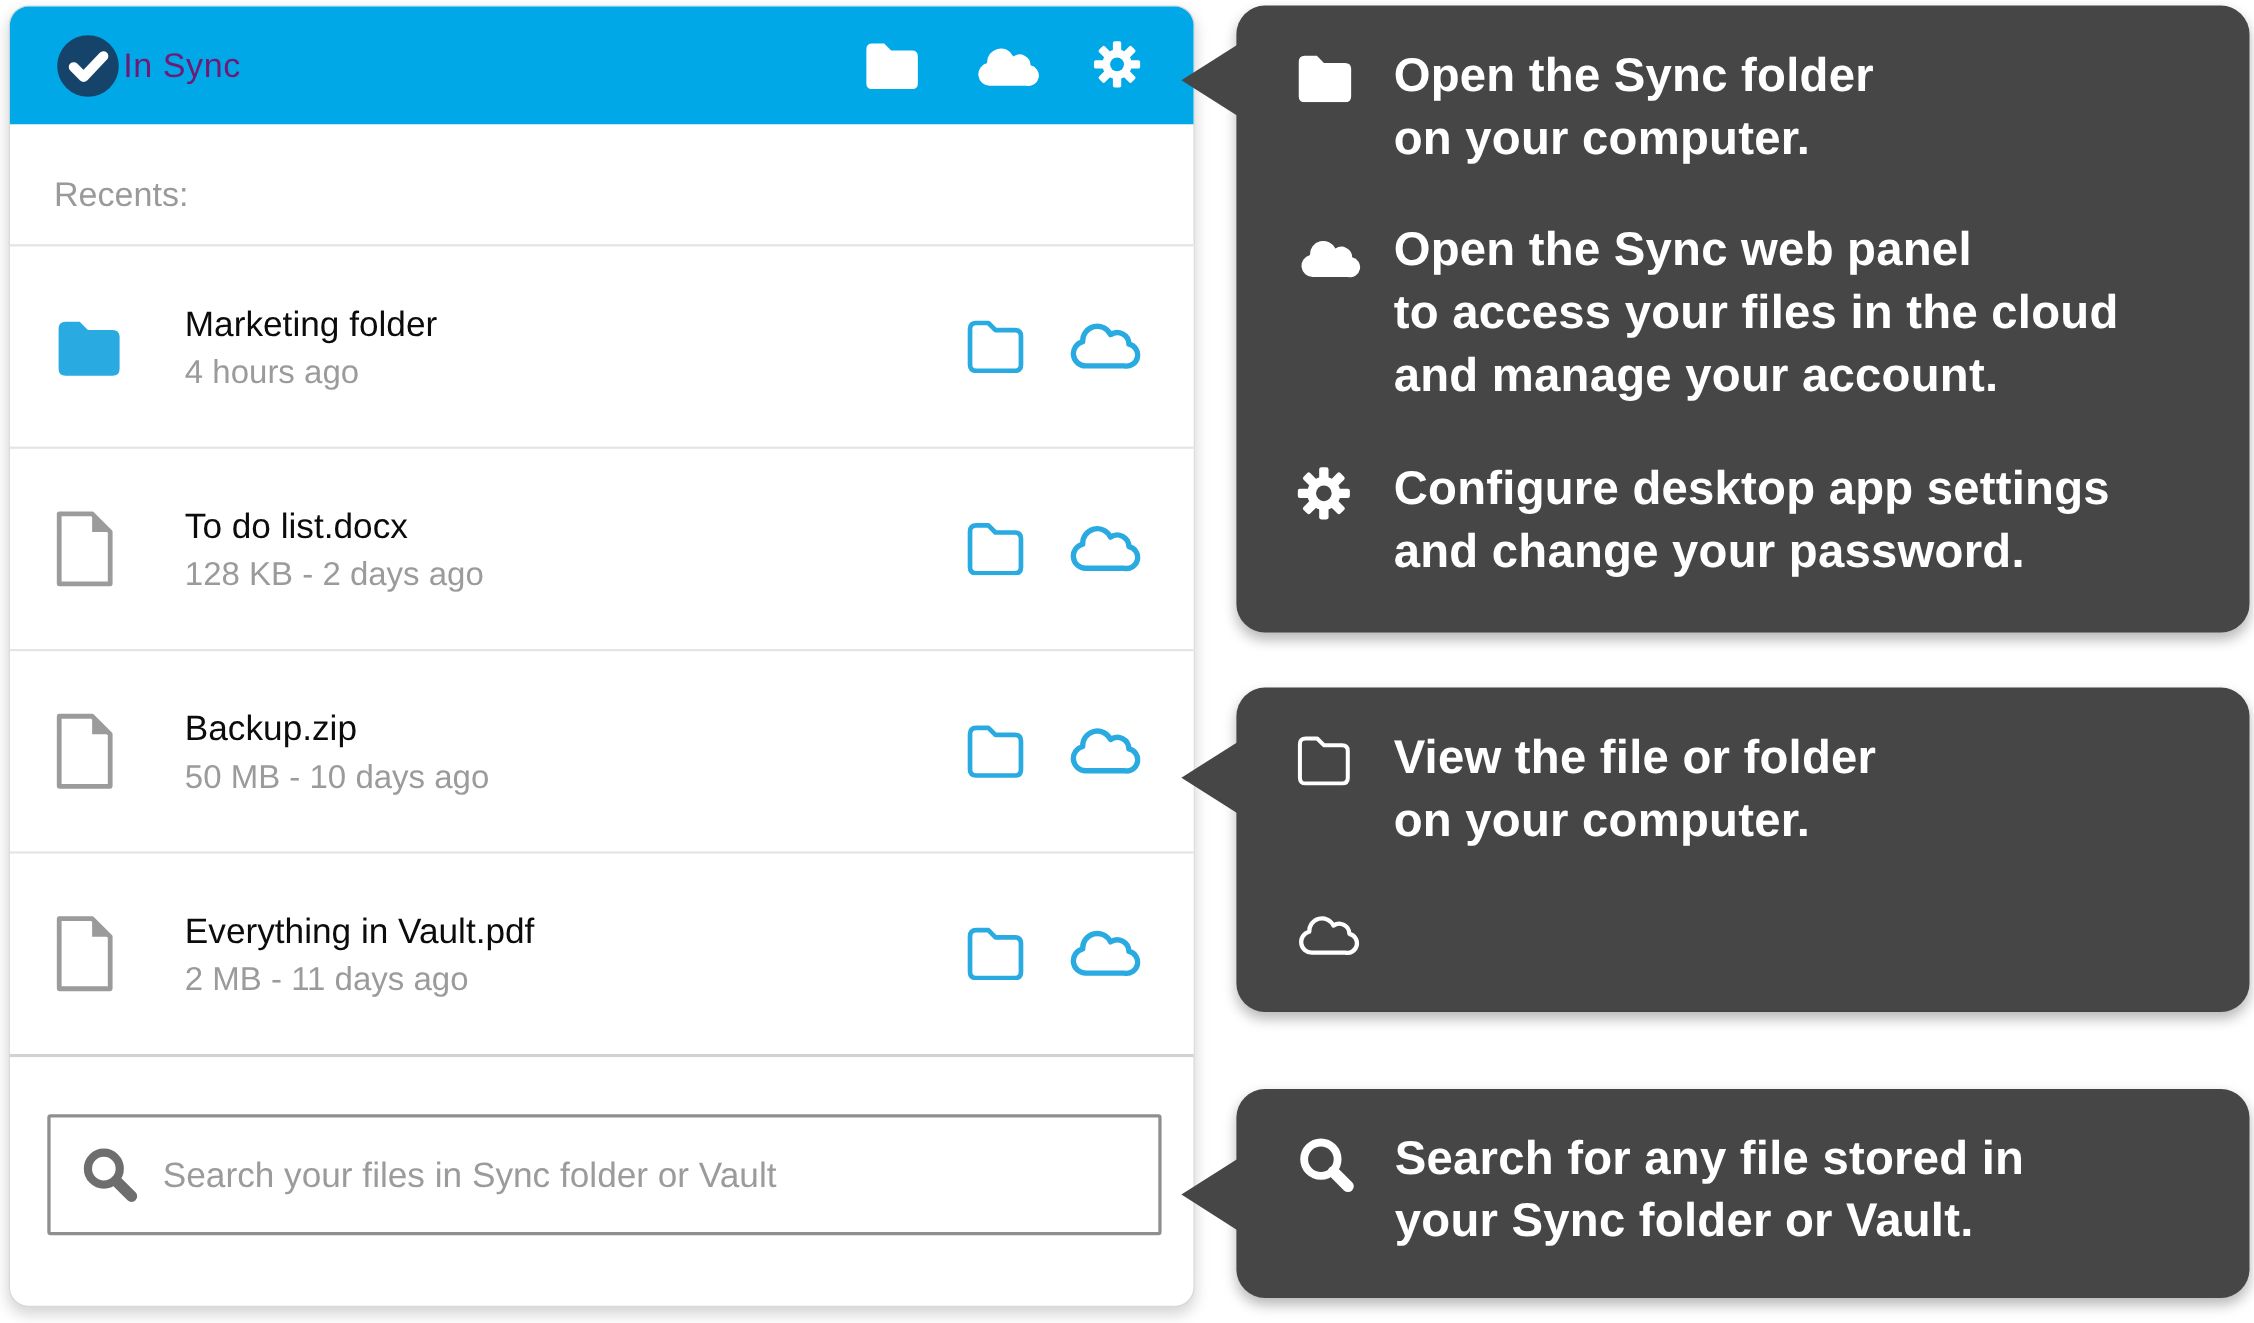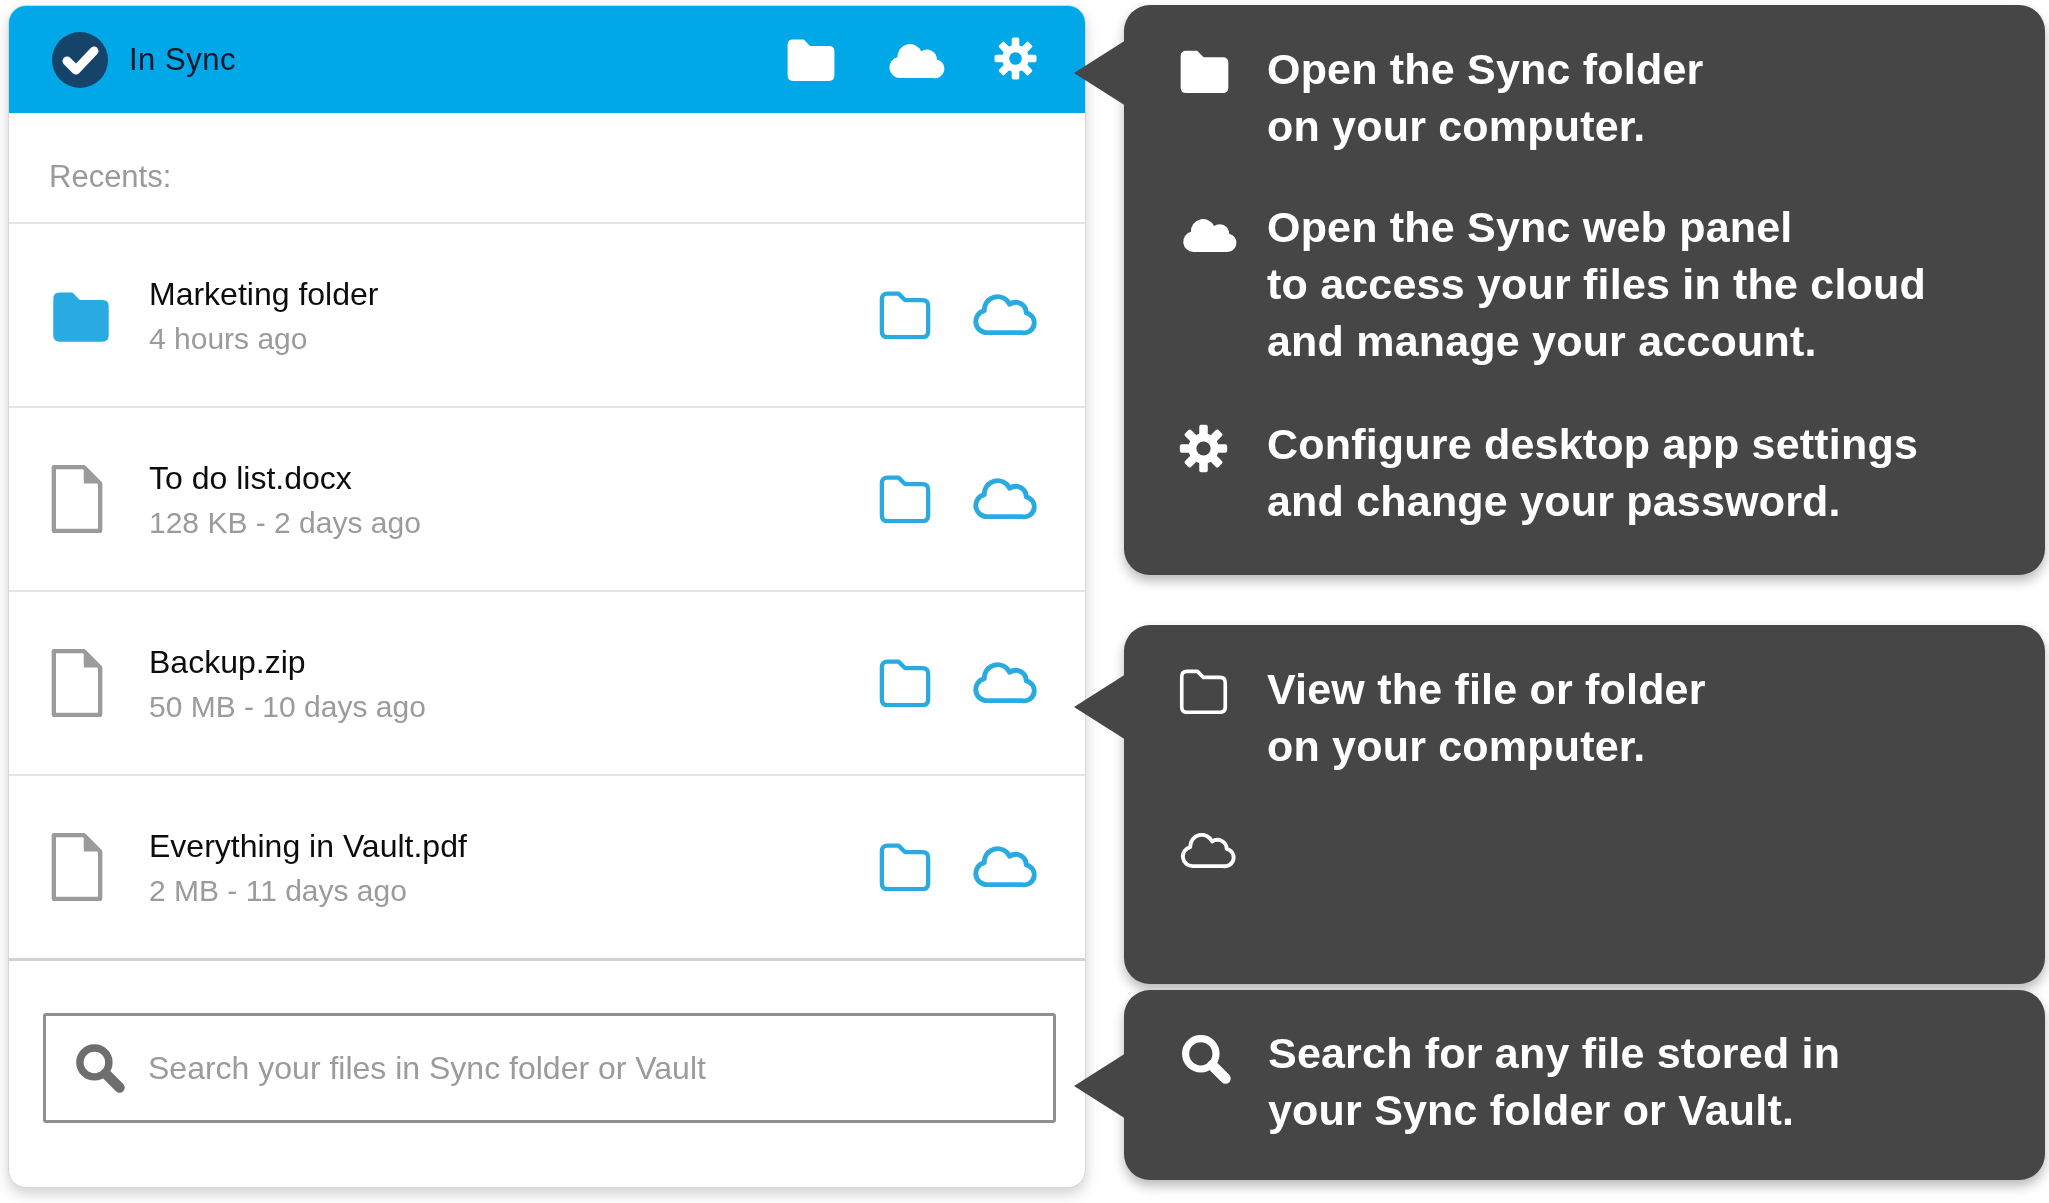--- a/index.html
+++ b/index.html
@@ -13,30 +13,30 @@
   .panel{
     position:absolute;left:8px;top:5px;width:1078px;height:1183px;
     background:#ffffff;border:1px solid #d6d6d6;border-radius:18px;
     box-shadow:0 6px 14px rgba(0,0,0,.18);
   }
   .panel-header{
     height:107px;background:#00A8E8;border-radius:17px 17px 0 0;
     display:flex;align-items:center;padding-left:42px;
   }
   .check-badge{display:flex;flex:0 0 auto;}
-  .header-title{color:#0f172a;font-size:31px;margin-left:20px;letter-spacing:.5px;}
+  .header-title{color:#701a75;font-size:31px;margin-left:3px;letter-spacing:.5px;}
   .header-actions{margin-left:auto;padding-right:46px;display:flex;align-items:center;gap:44px;}
   .hbtn{background:none;border:none;padding:0;margin:0;display:flex;cursor:pointer;}
 
   .recents{height:109px;padding:46px 0 0 40px;font-size:31px;color:#9a9a9a;}
 
   .file-list{list-style:none;margin:0;padding:0;border-bottom:3px solid #d2d2d2;}
   .file-row{
     height:184px;border-top:2px solid #e4e4e4;
-    display:flex;align-items:center;padding:0 48px 0 40px;background:#ffffff;
+    display:flex;align-items:center;padding:0 48px 0 40px;background:#ffffff;gap:19px;
   }
   .row-icon{width:78px;flex:0 0 78px;display:flex;align-items:center;}
   .row-text{flex:1;min-width:0;margin-left:22px;}
   .row-title{font-size:32px;color:#0c0c0c;line-height:38px;}
   .row-meta{font-size:30px;color:#9b9b9b;margin-top:9px;}
   .row-actions{display:flex;align-items:center;gap:36px;}
   .abtn{background:none;border:none;padding:0;margin:0;display:flex;cursor:pointer;}
 
   .search-wrap{
     margin:52px 0 0 34px;width:1013px;height:110px;
@@ -50,21 +50,21 @@
     font-family:"Liberation Sans","DejaVu Sans",sans-serif;
   }
   .search-input::placeholder{color:#9b9b9b;opacity:1;}
 
   
   .tip{
     position:absolute;left:1124px;width:921px;background:#464646;color:#ffffff;
     border-radius:26px;box-shadow:0 6px 12px rgba(0,0,0,.28);
   }
   .tip1{top:5px;height:570px;padding:36px 34px 0 53px;}
-  .tip2{top:625px;height:359px;padding:36px 24px 0 53px;}
+  .tip2{top:625px;height:295px;padding:36px 24px 0 53px;}
   .tip3{top:990px;height:190px;padding:35px 20px 0 54px;}
   .tip-arrow{
     position:absolute;left:-50px;width:0;height:0;border-style:solid;
     border-width:33px 52px 33px 0;
     border-color:transparent #464646 transparent transparent;
   }
   .tip1 .tip-arrow{top:35px;}
   .tip2 .tip-arrow{top:49px;}
   .tip3 .tip-arrow{top:63px;}
   .tip-item{display:flex;align-items:flex-start;}

